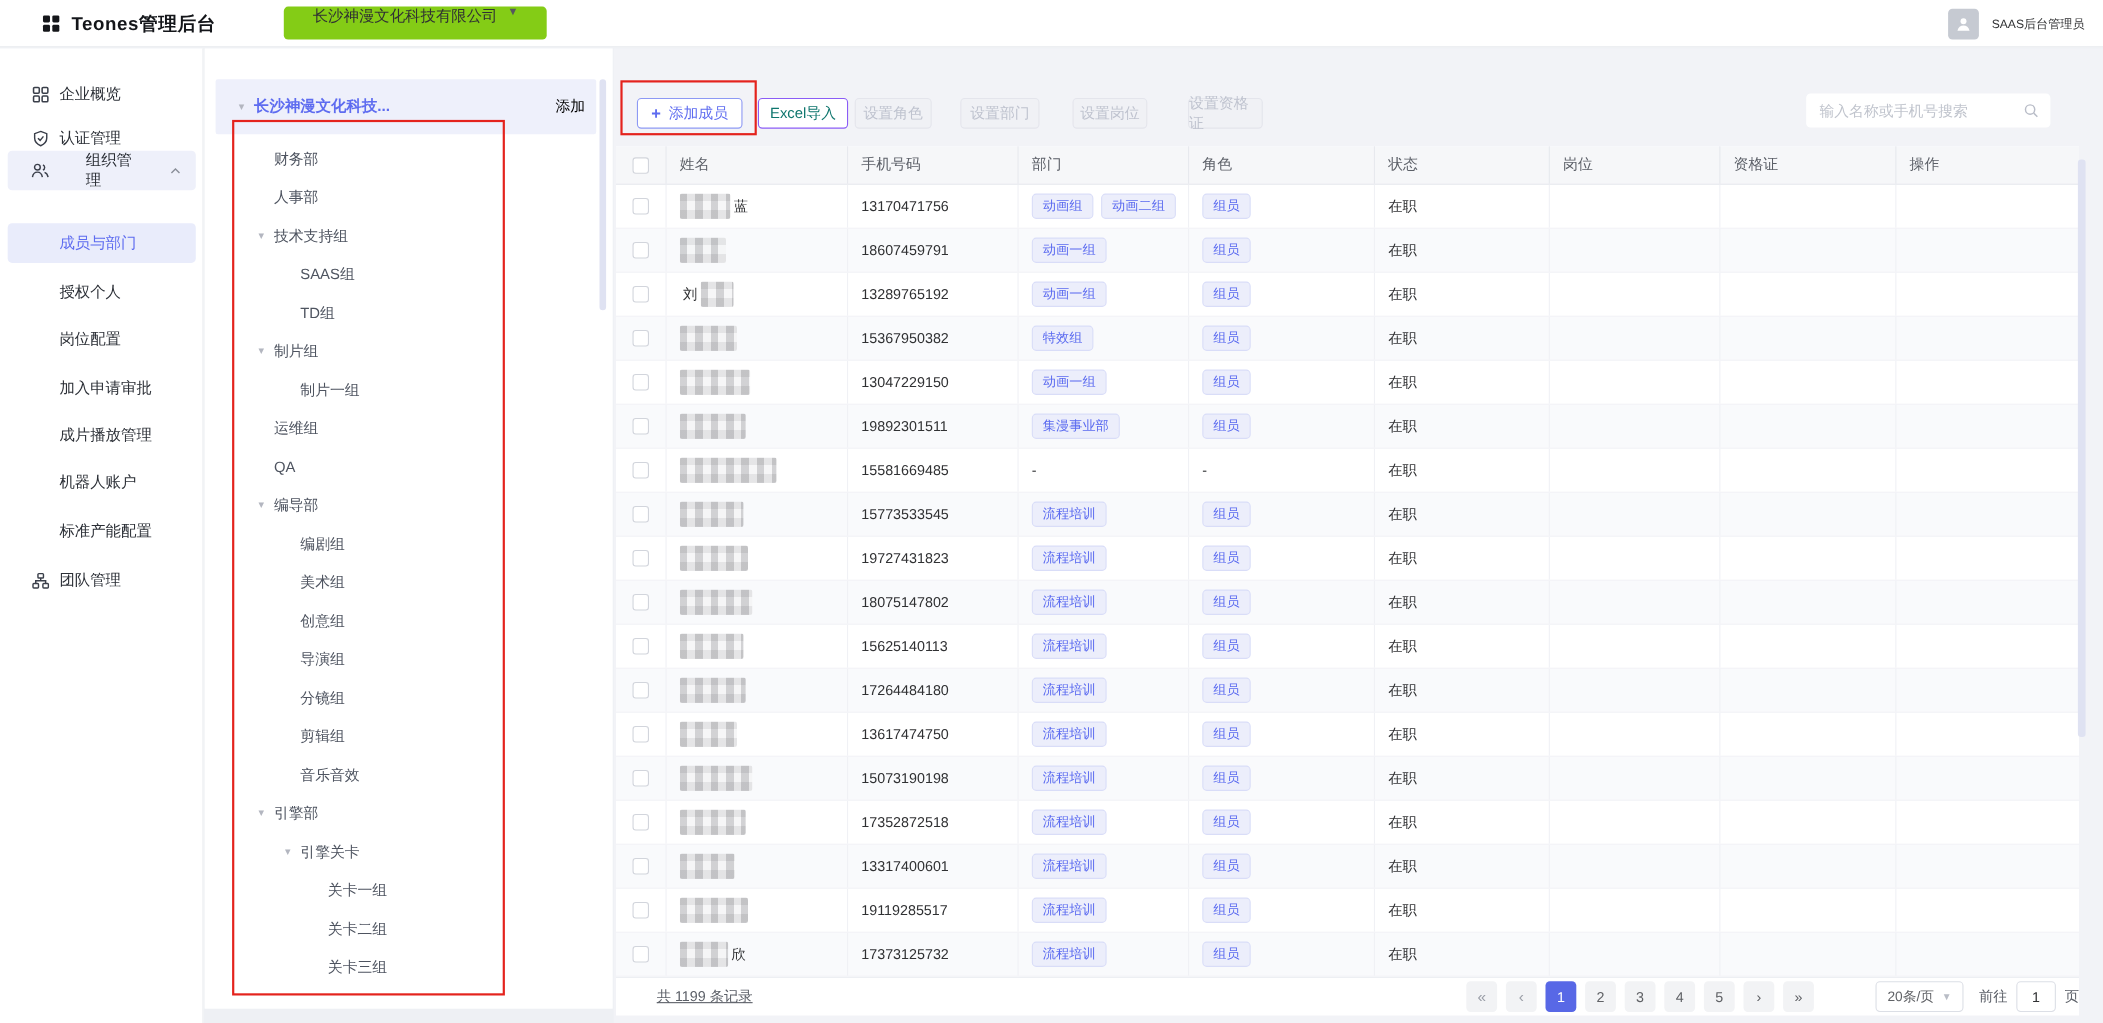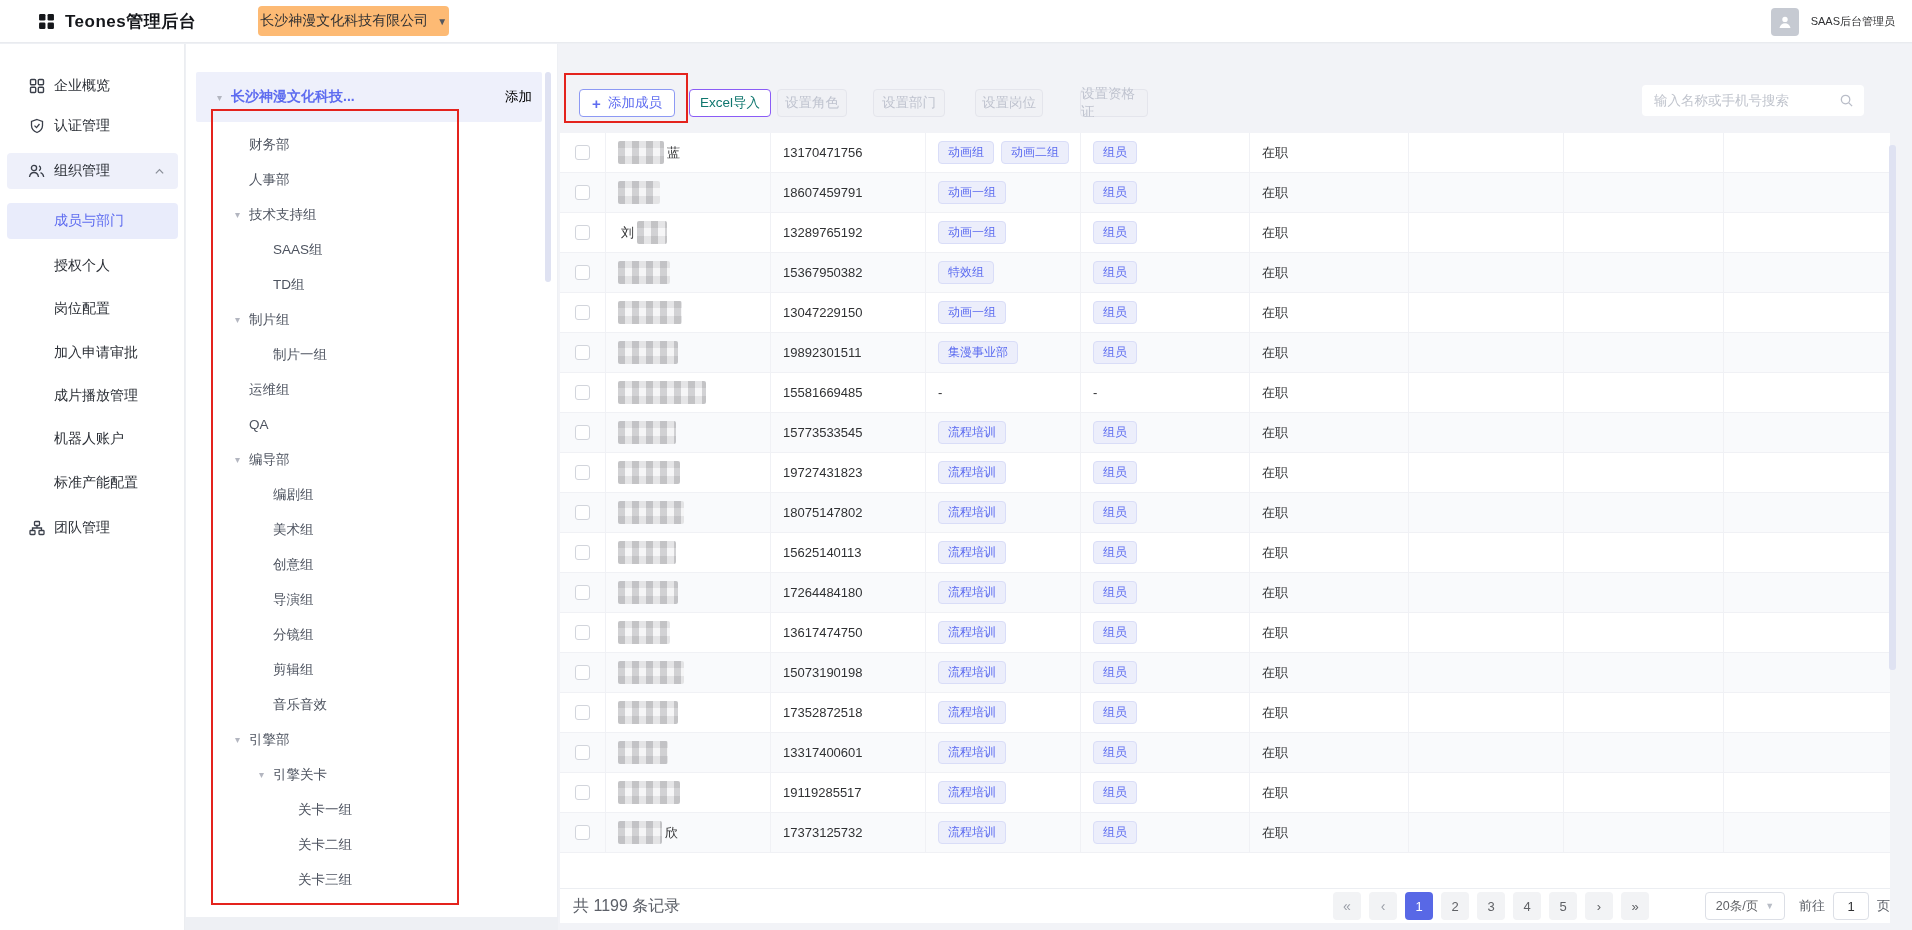--- a/index.html
+++ b/index.html
@@ -5,22 +5,22 @@
   * { margin:0; padding:0; box-sizing:border-box; }
   html,body { background:#eef0f4; }
   body { font-family:"Liberation Sans","DejaVu Sans",sans-serif; color:#303133; }
   .page { position:relative; width:1912px; height:930px; overflow:hidden; background:#eef0f4; }
 
   
   .topbar { position:absolute; left:0; top:0; width:1912px; height:43px; background:#fff;
             border-bottom:1px solid #e9ebef; display:flex; align-items:center; z-index:5; }
   .logo-grid { margin-left:38px; display:inline-flex; }
   .app-title { font-size:17px; font-weight:bold; color:#14161a; margin-left:10px; letter-spacing:.5px; }
-  .company { margin-left:62px; height:30px; background:#fdba74; border-radius:4px; display:flex;
-             align-items:center; padding:0 2px; font-size:14px; color:#303133; cursor:pointer; }
+  .company { margin-left:62px; height:30px; background:#84cc16; border-radius:4px; display:flex;
+             align-items:flex-start; padding:0 26px; font-size:14px; color:#303133; cursor:pointer; }
   .company .caret { margin-left:9px; font-size:10px; color:#55585e; }
   .user { position:absolute; right:17px; top:0; height:43px; display:flex; align-items:center; font-size:11px; color:#303133; }
   .avatar { width:28px; height:28px; background:#c6cad2; border-radius:4px; display:inline-flex;
             align-items:center; justify-content:center; margin-right:12px; }
 
   
   .sidebar { position:absolute; left:0; top:44px; width:185px; height:886px; background:#fff;
              border-right:1px solid #ebedf0; z-index:4; }
   .side-item { position:absolute; left:7px; width:171px; height:36px; display:flex; align-items:center;
                border-radius:4px; font-size:14px; color:#2b2f36; cursor:pointer; }
@@ -73,21 +73,21 @@
   .tag { display:inline-block; padding:2px 9px; font-size:12px; line-height:17px; color:#5a6af0; background:#eceefb;
          border:1px solid #d9ddf8; border-radius:4px; margin-right:7px; white-space:nowrap; }
   .mask { display:inline-block; height:23px; border-radius:2px; vertical-align:middle; opacity:.85; filter:blur(.5px);
           background:repeating-linear-gradient(90deg, rgba(130,130,135,.35) 0 7px, rgba(255,255,255,.25) 7px 14px),
                      repeating-linear-gradient(0deg, #d7d7d9 0 8px, #f2f2f3 8px 16px); }
   .name-frag { margin:0 3px; }
 
   
   .tfoot { position:absolute; left:0; bottom:0; width:100%; height:35px; background:#fff; border-top:1px solid #eceef2;
            display:flex; align-items:center; }
-  .total { font-size:16px; color:#5c6068; margin-left:13px; }
+  .total { font-size:13px; color:#5c6068; margin-left:37px;text-decoration:underline; }
   .pager { margin-left:auto; margin-right:42px; display:flex; align-items:center; }
   .pg-btn { min-width:28px; height:28px; margin-left:8px; border-radius:4px; background:#f2f3f5; color:#606266;
             font-size:13px; display:flex; align-items:center; justify-content:center; cursor:pointer; }
   .pg-btn.arrow { color:#9a9ea7; font-size:14px; }
   .pg-btn.active { background:#5868e6; color:#fff; }
   .pg-size { width:80px; height:28px; margin-left:14px; background:#fff; border:1px solid #dcdfe6; border-radius:4px;
              display:flex; align-items:center; justify-content:center; font-size:12.5px; color:#606266; cursor:pointer; }
   .pg-size .caret { font-size:9px; color:#b9bdc6; margin-left:7px; }
   .goto { font-size:13px; color:#5c6068; margin-left:14px; }
   .goto-input { width:36px; height:28px; margin:0 8px; border:1px solid #dcdfe6; border-radius:4px; text-align:center;
@@ -147,21 +147,21 @@
       </div>
       <div class="side-item top" style="top: 64px;">
         <span class="s-icon">
           <svg width="16" height="16" viewBox="0 0 16 16">
             <path d="M8 1.5l5.5 2v4c0 3.2-2.2 5.6-5.5 7-3.3-1.4-5.5-3.8-5.5-7v-4z" fill="none" stroke="#3a3f4a" stroke-width="1.3"></path>
             <path d="M5.5 7.6l2 2 3-3.6" fill="none" stroke="#3a3f4a" stroke-width="1.3"></path>
           </svg>
         </span>
         <span class="s-label">认证管理</span>
       </div>
-      <div class="side-item top hl" style="top: 109px;">
+      <div class="side-item top hl" style="top: 93px; gap: 24px;">
         <span class="s-icon">
           <svg width="17" height="16" viewBox="0 0 17 16">
             <g fill="none" stroke="#3a3f4a" stroke-width="1.3">
               <circle cx="6" cy="5" r="2.6"></circle>
               <path d="M1.5 14c.5-3 2.4-4.5 4.5-4.5s4 1.5 4.5 4.5"></path>
               <path d="M11 2.9a2.6 2.6 0 010 4.8M12.5 9.7c1.8.6 2.8 2 3.2 4.3"></path>
             </g>
           </svg>
         </span>
         <span class="s-label">组织管理</span>
@@ -333,20 +333,33 @@
       <input placeholder="输入名称或手机号搜索" style="">
       <span style="display:inline-flex;">
         <svg width="15" height="15" viewBox="0 0 16 16">
             <circle cx="7" cy="7" r="4.5" fill="none" stroke="#b9bdc8" stroke-width="1.4"></circle>
             <path d="M10.5 10.5L14 14" stroke="#b9bdc8" stroke-width="1.4"></path>
           </svg>
       </span>
     </div>
 
     <div class="table-card">
+      <div class="thead" id="thead">
+          <div class="cell c-check">
+            <span class="checkbox"></span>
+          </div>
+          <div class="cell c-name">姓名</div>
+          <div class="cell c-phone">手机号码</div>
+          <div class="cell c-dept">部门</div>
+          <div class="cell c-role">角色</div>
+          <div class="cell c-status">状态</div>
+          <div class="cell c-post">岗位</div>
+          <div class="cell c-cert">资格证</div>
+          <div class="cell c-op last">操作</div>
+        </div>
       <div class="rows" id="rows">
           <div class="trow">
             <div class="cell c-check">
               <span class="checkbox"></span>
             </div>
             <div class="cell c-name">
               <span class="mask" style="width:46px"></span>
               <span class="name-frag">蓝</span>
             </div>
             <div class="cell c-phone">13170471756</div>

